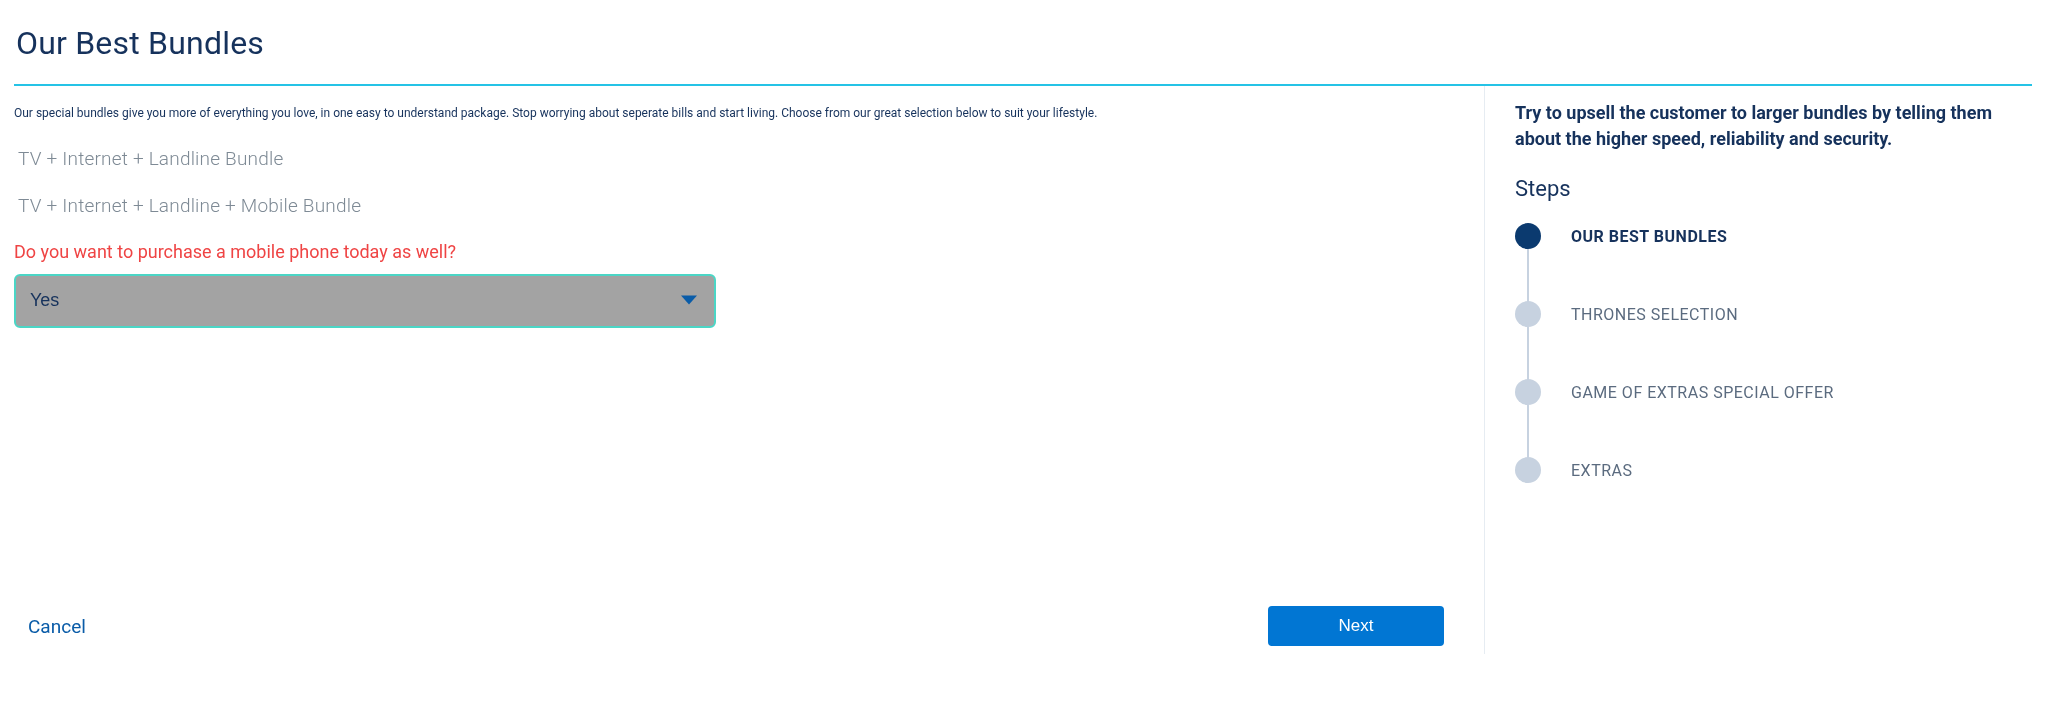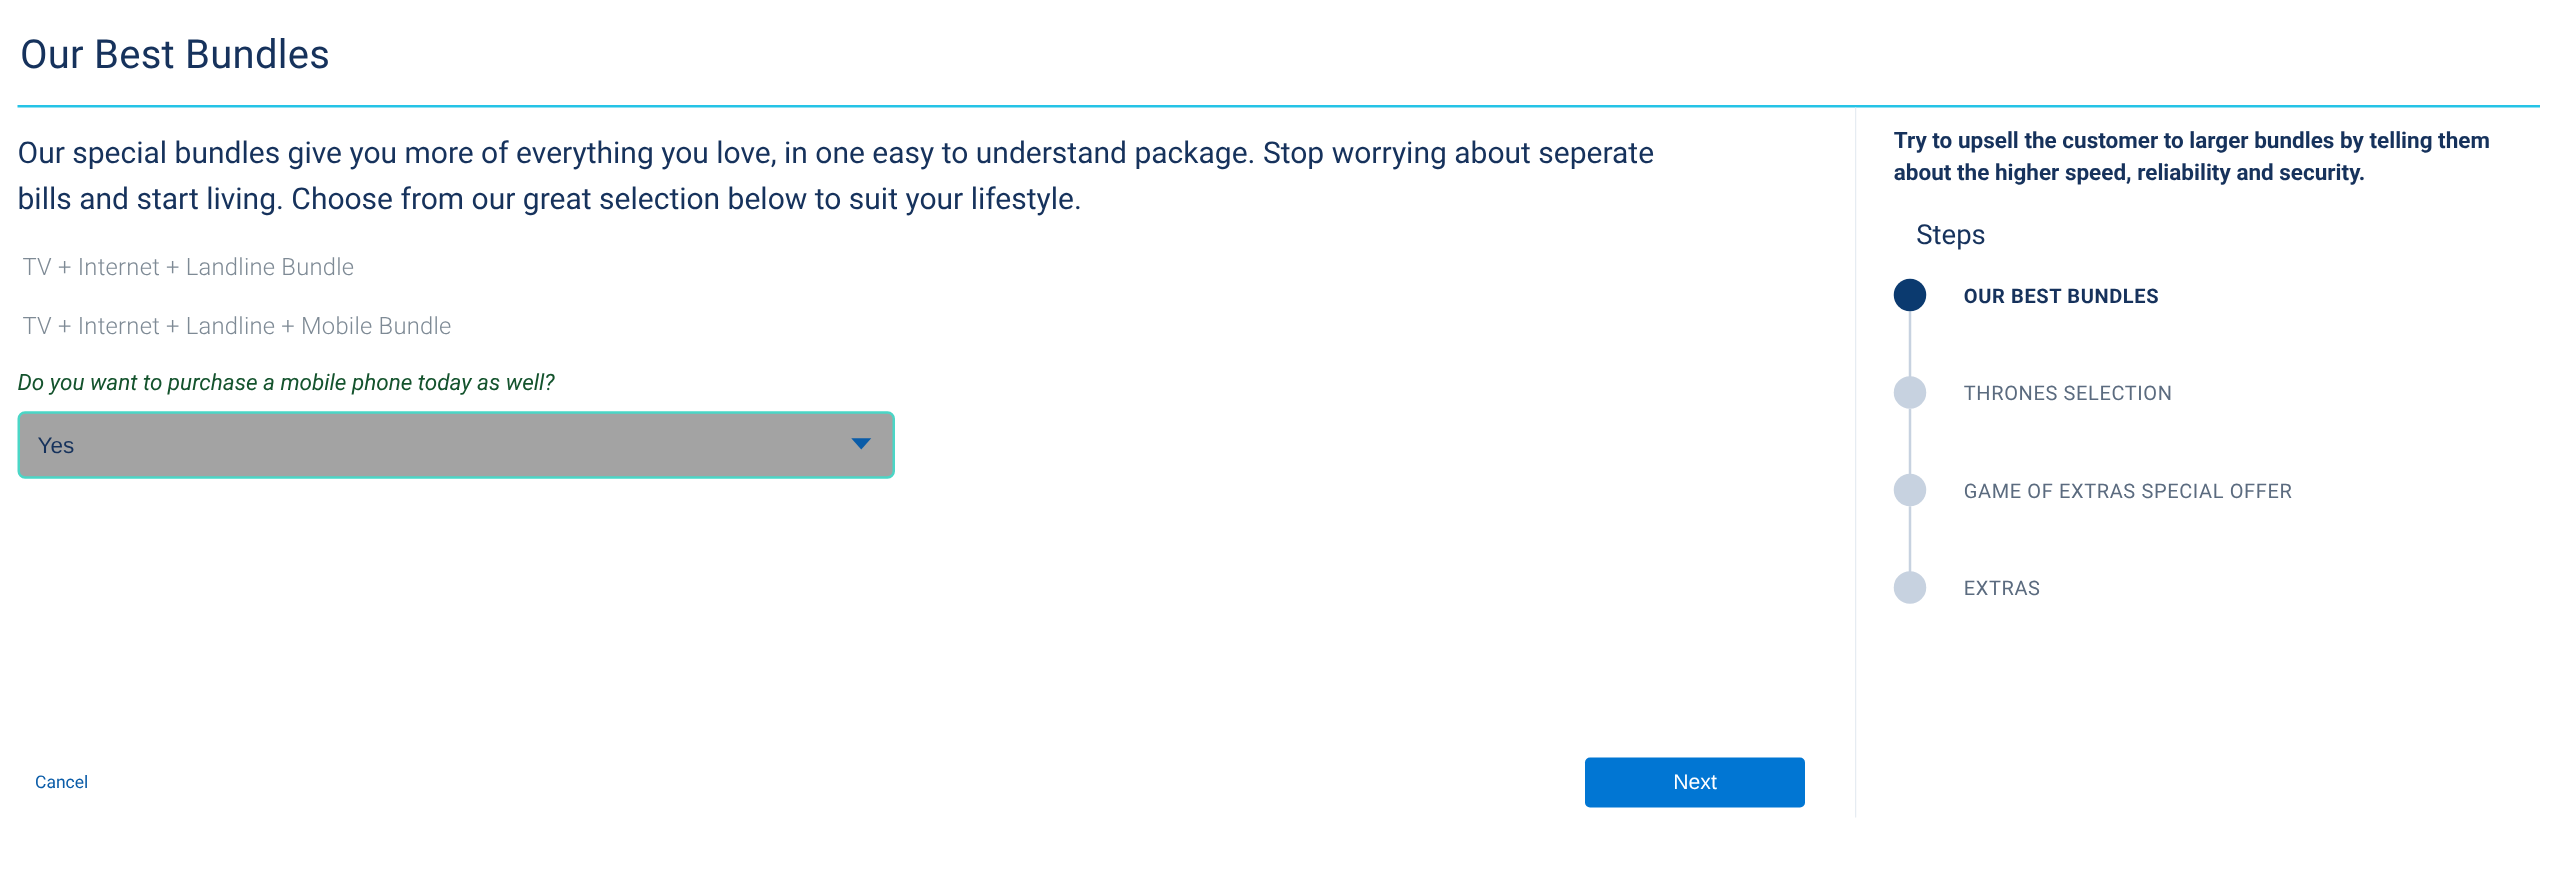--- a/index.html
+++ b/index.html
@@ -3,32 +3,32 @@
 <meta charset="utf-8">
 <style>
   * { box-sizing: border-box; margin: 0; padding: 0; }
   html, body { width: 2048px; height: 703px; font-family: -apple-system, BlinkMacSystemFont, "Segoe UI", Roboto, Helvetica, Arial, sans-serif; color: #16325c; background: #fff; }
   .page { display: flex; flex-direction: column; padding: 10px 16px 10px 14px; }
   .title { font-size: 32px; font-weight: 400; color: #16325c; letter-spacing: 0.2px; margin: 14px 0 18px 2px; }
   .hr { border: none; border-top: 2px solid #25c3e6; margin: 4px 0 0 0; }
   .content { display: flex; flex: 1; }
   .left { flex: 0 0 1470px; padding: 18px 40px 0 0; position: relative; }
   .right { flex: 1; padding: 14px 10px 0 30px; border-left: 1px solid #e6ecf2; margin-left: 0; }
-  .intro { font-size: 24px; color: #16325c; line-height: 1.55; margin-bottom: 24px; max-width: 1320px; }
+  .intro { font-size: 12px; color: #16325c; line-height: 1.55; margin-bottom: 24px; max-width: 1320px; }
   .option { font-size: 19px; color: #7e8a95; font-weight: 300; margin: 6px 0 24px 4px; letter-spacing: 0.2px; }
-  .question { font-size: 18px; color: #14532d; margin: 8px 0 12px 0; font-style: italic; }
+  .question { font-size: 18px; color: #ef4444; margin: 8px 0 12px 0; }
   .select-wrap { position: relative; width: 702px; }
   .select { width: 100%; height: 54px; border: 2px solid #4bd6c6; border-radius: 6px; padding: 0 50px 0 14px; font-size: 18px; color: #16325c; background: #a3a3a3; appearance: none; -webkit-appearance: none; outline: none; }
   .chev { position: absolute; right: 18px; top: 50%; transform: translateY(-50%); pointer-events: none; }
   .left { position: relative; min-height: 568px; }
   .actions-row { position:absolute; bottom: 8px; left: 0; right: 40px; display:flex; justify-content:space-between; align-items:center; padding-left:14px;}
-  .cancel { color: #0a5ca8; font-size: 14px; cursor: pointer; }
+  .cancel { color: #0a5ca8; font-size: 19px; cursor: pointer; }
   .next-btn { background: #0176d3; color: #fff; border: none; border-radius: 4px; font-size: 17px; padding: 10px 0; width: 176px; cursor: pointer; }
   .tip { font-size: 18px; color: #16325c; line-height: 1.45; margin-bottom: 24px; font-weight: bold; }
-  .steps-title { font-size: 22px; font-weight: 400; color: #16325c; margin-bottom: 22px; margin-left: 18px; }
+  .steps-title { font-size: 22px; font-weight: 400; color: #16325c; margin-bottom: 22px; }
   .steps { list-style:none; position:relative; }
   .step { display:flex; align-items:center; gap: 30px; position:relative; padding-bottom: 52px; }
   .step:last-child { padding-bottom: 0; }
   .step .dot { width: 26px; height: 26px; border-radius: 50%; flex: 0 0 26px; position:relative; z-index:2; }
   .step .dot.active { background: #0b3a6f; }
   .step .dot.inactive { background: #c7d2e0; }
   .step .line { position:absolute; left: 12px; top: 26px; bottom: -2px; width: 2px; background: #c7d2e0; z-index:1; }
   .step:last-child .line { display:none; }
   .step .label { font-size: 16px; letter-spacing: 0.5px; color: #5b6b7f; }
   .step.active .label { font-weight: 700; color: #16325c; }

